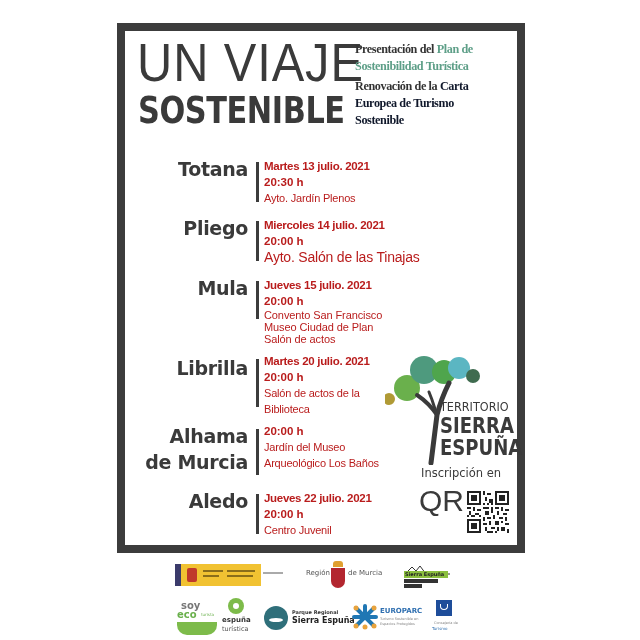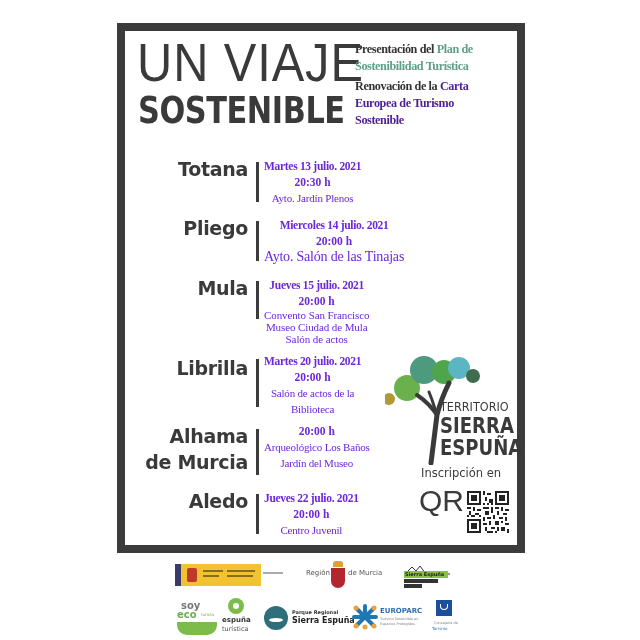--- a/index.html
+++ b/index.html
@@ -25,35 +25,35 @@
   }
 
   .subtitle {
     position: absolute; left: 355px; top: 41px; width: 170px;
     font-family: "DejaVu Sans", sans-serif; font-weight: 700; font-size: 12.2px;
     line-height: 17px; letter-spacing: -0.4px;
   }
   .subtitle .para { margin-bottom: 3px; font-family: Liberation Serif, serif; }
   .dark { color: #333333; }
   .teal { color: #5e9f88; }
-  .gold { color: #4c1d95; }
+  .gold { color: #0f172a; }
 
   .events { position: absolute; left: 120px; top: 158px; }
   .event { position: absolute; left: 0; width: 280px; }
   .city {
     position: absolute; right: 152px; top: 0; text-align: right;
     font-family: "DejaVu Sans", sans-serif; font-weight: 700; font-size: 19px;
     line-height: 22px; color: #3a3a3a; white-space: nowrap; letter-spacing: -0.3px;
   }
   .bar {
     position: absolute; left: 136px; width: 3px; background: #3c3c3c;
   }
   .details {
     position: absolute; left: 144px; top: 0; white-space: nowrap;
-    font-family: Liberation Serif, serif; color: #6d28d9; text-align: center;
+    font-family: Liberation Sans, sans-serif; color: #b91c1c;
   }
   .details .date { font-weight: 700; font-size: 11.5px; line-height: 16px; letter-spacing: -0.3px; }
   .details .time { font-weight: 700; font-size: 11.5px; line-height: 16px; }
   .details .venue { font-size: 11px; line-height: 16px; letter-spacing: -0.2px; }
   .details .venue.small { font-size: 11px; line-height: 12px; letter-spacing: -0.1px; }
 
   .logo-area { position: absolute; left: 385px; top: 355px; width: 130px; height: 110px; }
   .logo-text {
     position: absolute; left: 440px; top: 400px; text-align: left;
     font-family: "DejaVu Sans", sans-serif; color: #3a3a3a;
@@ -121,21 +121,21 @@
     </div>
   </div>
 
   <div class="event" style="top:119px;">
     <div class="city">Mula</div>
     <div class="bar" style="top:4px;height:38px;"></div>
     <div class="details">
       <div class="date">Jueves 15 julio. 2021</div>
       <div class="time">20:00 h</div>
       <div class="venue small">Convento San Francisco</div>
-      <div class="venue small">Museo Ciudad de Mula</div>
+      <div class="venue small">Museo Ciudad de Plan</div>
       <div class="venue small">Salón de actos</div>
     </div>
   </div>
 
   <div class="event" style="top:195px;">
     <div class="city" style="top:4px;">Librilla</div>
     <div class="bar" style="top:6px;height:48px;"></div>
     <div class="details">
       <div class="date">Martes 20 julio. 2021</div>
       <div class="time">20:00 h</div>
@@ -145,22 +145,22 @@
   </div>
 
   <div class="event" style="top:265px;">
     <div class="city" style="line-height:26px;">
       <div>Alhama</div>
       <div>de Murcia</div>
     </div>
     <div class="bar" style="top:6px;height:46px;"></div>
     <div class="details">
       <div class="time">20:00 h</div>
+      <div class="venue">Jardín del Museo</div>
       <div class="venue">Arqueológico Los Baños</div>
-      <div class="venue">Jardín del Museo</div>
     </div>
   </div>
 
   <div class="event" style="top:332px;">
     <div class="city">Aledo</div>
     <div class="bar" style="top:4px;height:40px;"></div>
     <div class="details">
       <div class="date">Jueves 22 julio. 2021</div>
       <div class="time">20:00 h</div>
       <div class="venue">Centro Juvenil</div>

